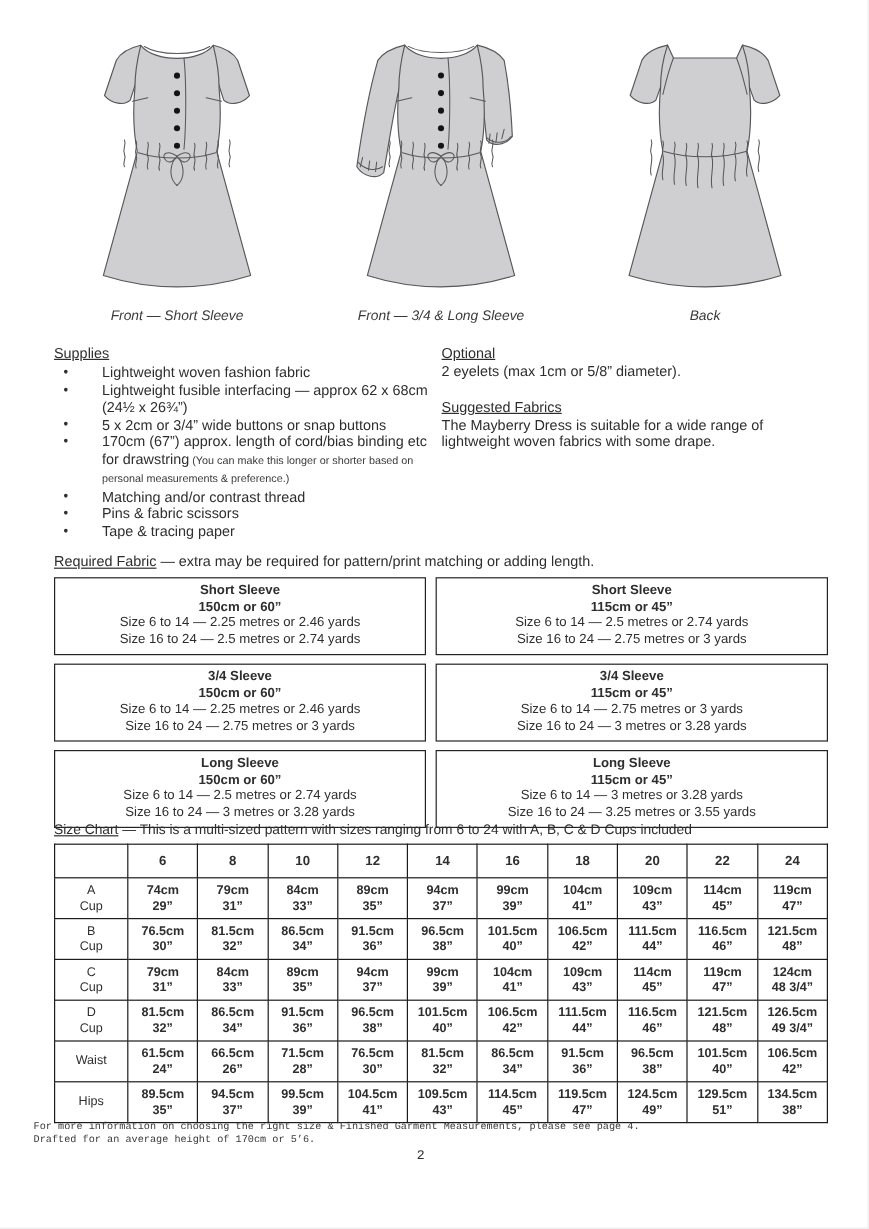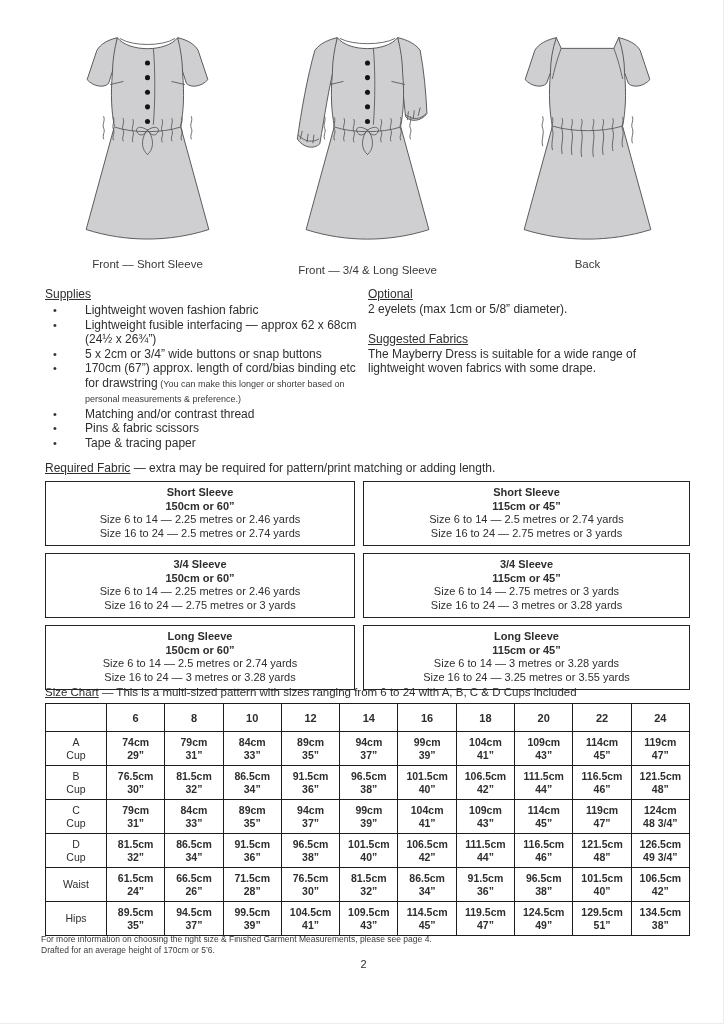--- a/index.html
+++ b/index.html
@@ -5,23 +5,23 @@
   html,body { margin:0; padding:0; }
   body {
     width:724px; height:1024px; background:#ffffff; position:relative;
     font-family:"Liberation Sans", sans-serif; color:#2e2e2e;
     -webkit-font-smoothing:antialiased;
   }
   .page { position:absolute; inset:0; background:#fff; overflow:hidden; border-right:1px solid #ececec; border-bottom:1px solid #ececec; }
 
   
   .figures { position:absolute; top:24px; left:45px; width:645px; height:252px;
-             display:flex; justify-content:space-between; }
+             display:flex; justify-content:space-between;font-style:italic; }
   figure { margin:0; display:flex; flex-direction:column; align-items:center; }
-  .fig-1 { width:205px; } .fig-2 { width:225px;justify-content:space-between; } .fig-3 { width:205px; }
+  .fig-1 { width:205px; } .fig-2 { width:225px; } .fig-3 { width:205px; }
   figcaption { font-size:11.5px; color:#3a3a3a; margin-top:5px; }
   .dress { fill:#cfcfd1; stroke:#58585a; stroke-width:1; stroke-linejoin:round; }
   .seam  { fill:none; stroke:#58585a; stroke-width:0.9; stroke-linecap:round; }
   .btn   { fill:#141414; stroke:none; }
 
   
   .two-col { position:absolute; top:287px; left:45px; width:645px; display:flex; }
   .col-left { width:318px; }
   .col-right { width:322px; margin-left:5px; }
   .sec-heading { font-size:12px; font-weight:normal; margin:0 0 2px 0; }
@@ -45,21 +45,21 @@
   
   .size-chart { position:absolute; top:686px; left:45px; width:555px; }
   .sc-heading { font-size:11.5px; margin-bottom:0; }
   #size-table { border-collapse:collapse; table-layout:fixed; width:645px; margin-top:5px; }
   #size-table th, #size-table td { border:1.5px solid #1c1c1c; text-align:center; }
   #size-table thead th { height:25px; font-size:11px; font-weight:bold; }
   #size-table tbody th { font-weight:normal; font-size:10.5px; line-height:12.5px; padding:4px 0; }
   #size-table td { font-size:10.5px; line-height:12.5px; padding:4px 0;font-weight:bold; }
 
   
-  .footer { position:absolute; top:934px; left:41px; width:645px; }
+  .footer { position:absolute; top:934px; left:28px; width:645px;font-family:Liberation Mono, monospace; }
   .footer p { margin:0; font-size:8.5px; line-height:10.5px; color:#3a3a3a; }
   .page-number { width:645px; text-align:center; font-size:11px; margin-top:3px; color:#2e2e2e; }
 </style>
 </head>
 <body>
 
 <div class="page">
 
   <section class="figures">
     <figure class="fig-1">

